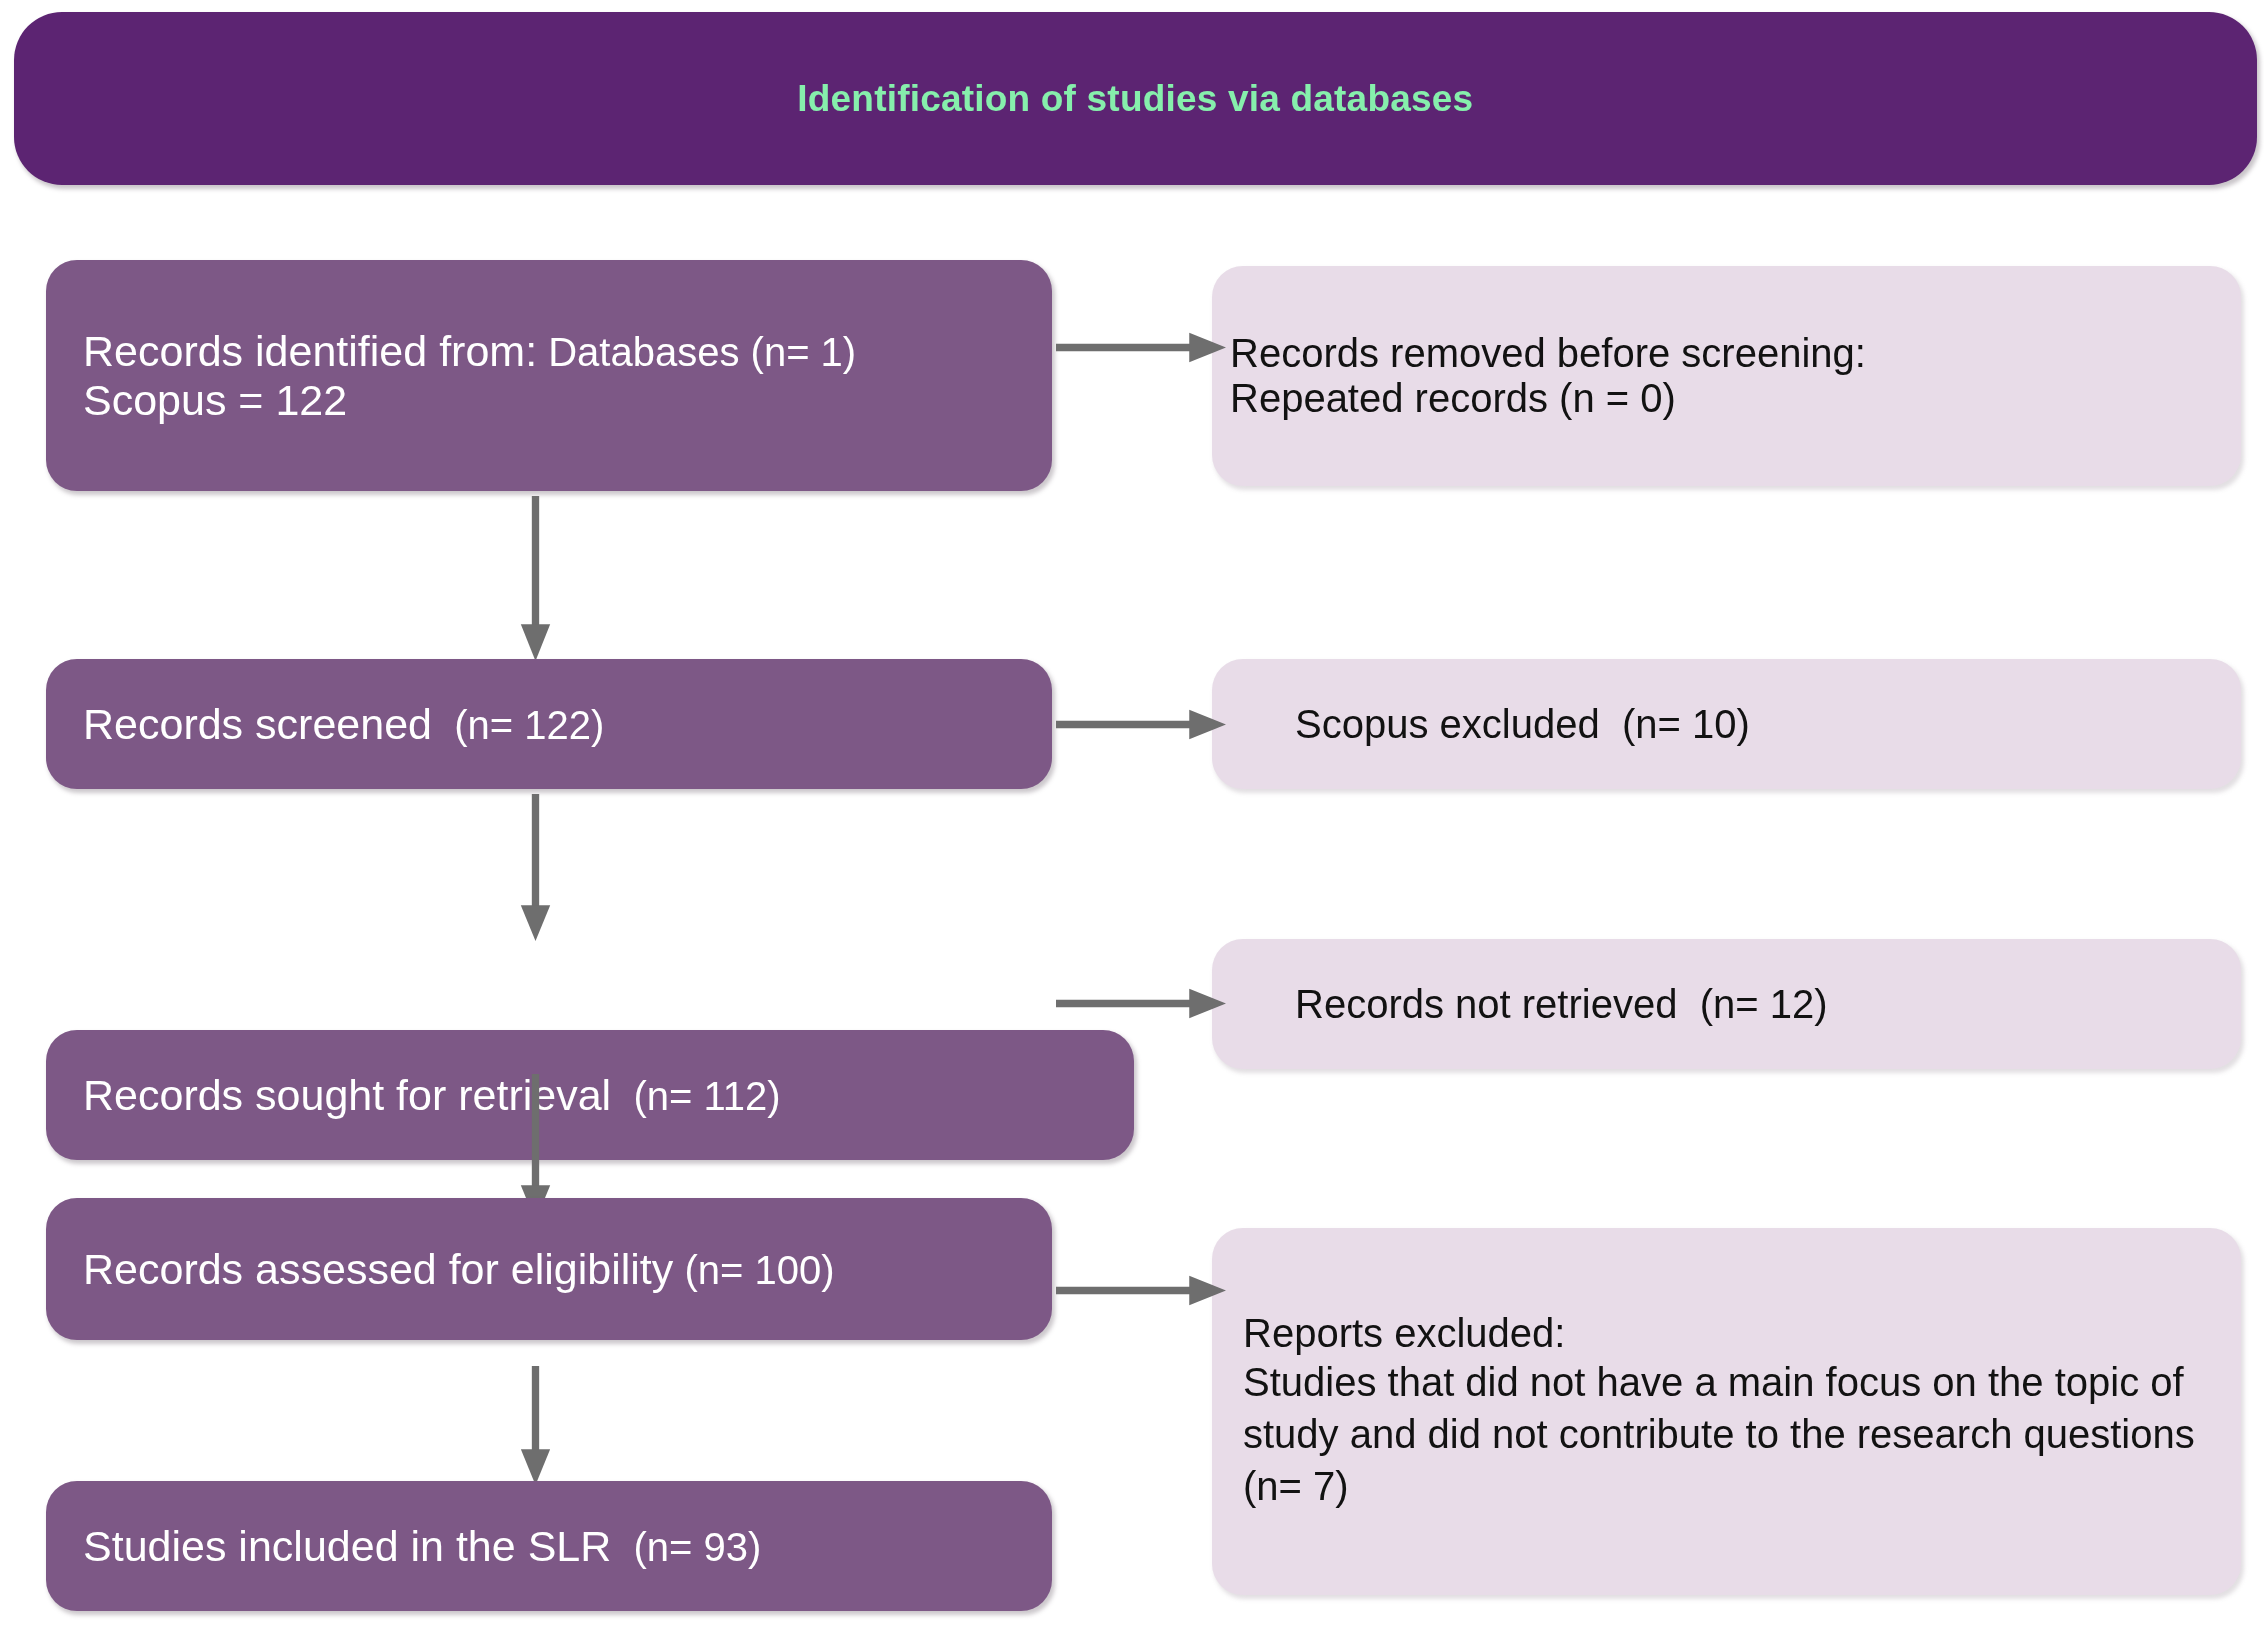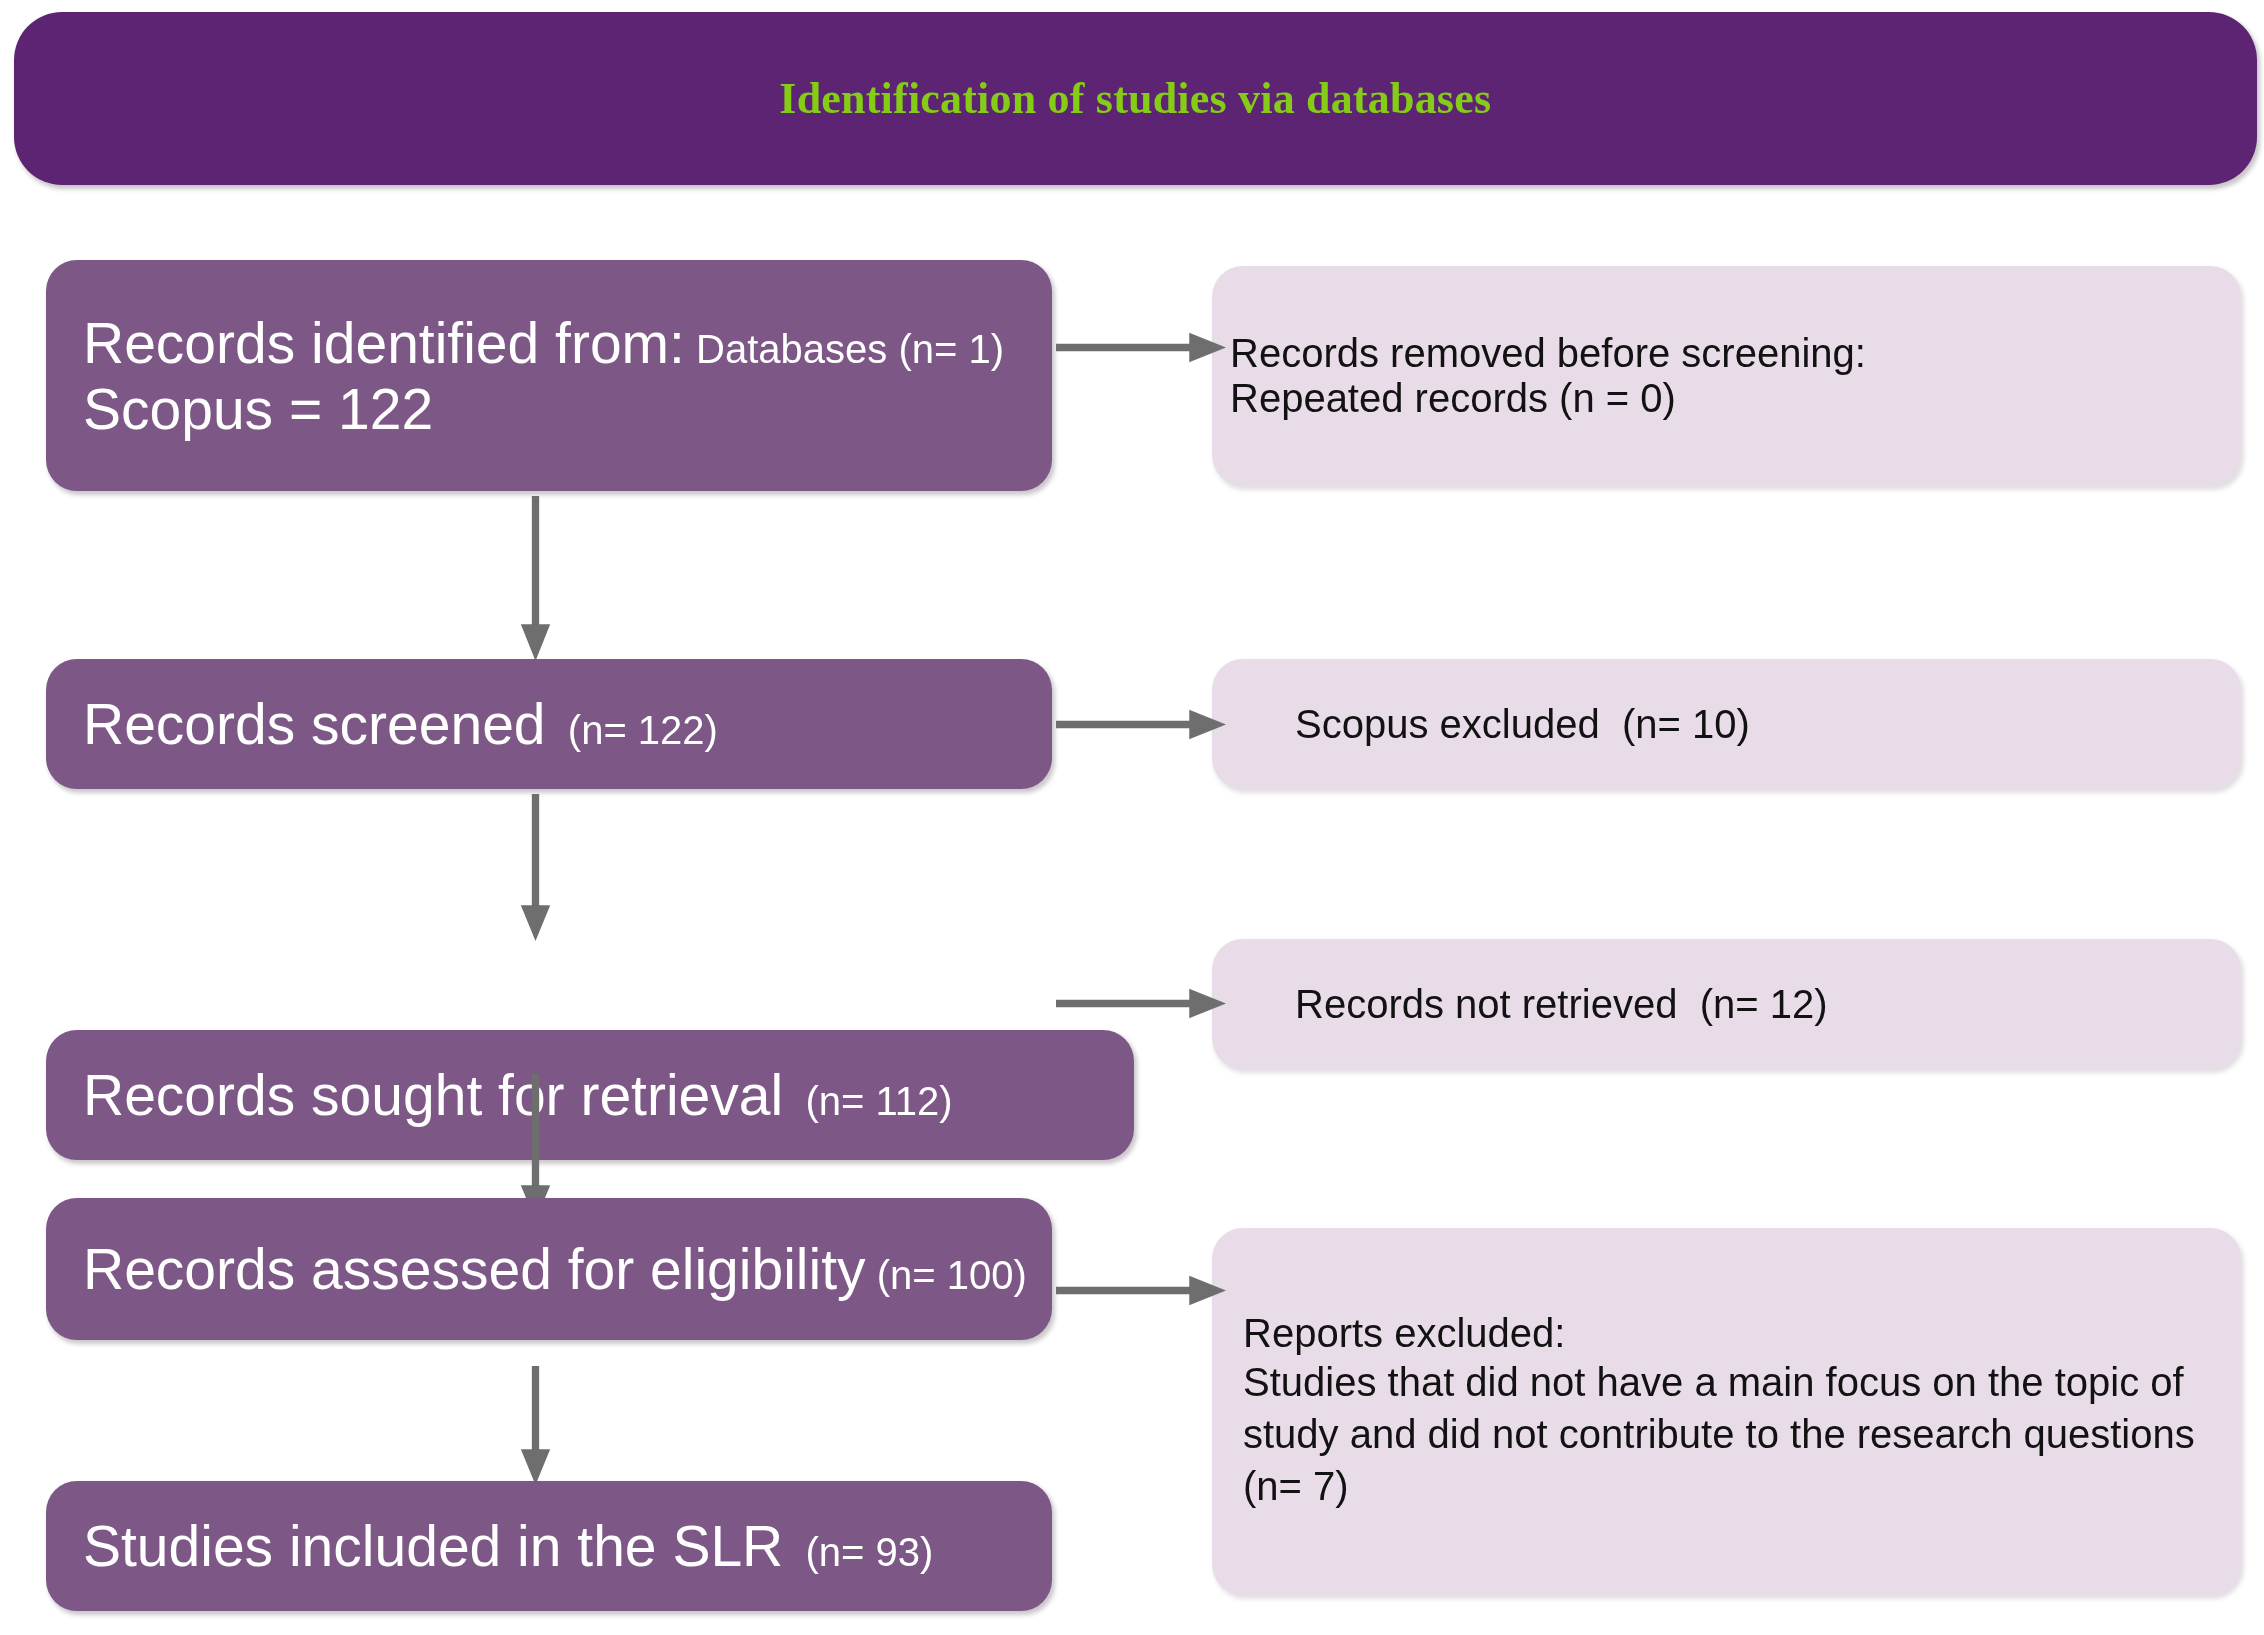--- a/index.html
+++ b/index.html
@@ -26,26 +26,25 @@
     width: 2243px;
     height: 173px;
     background: #5C2472;
     border-radius: 48px;
     box-shadow: 2.8px 3.7px 4.6px rgba(120,110,120,0.40);
     display: flex;
     align-items: center;
     justify-content: center;
   }
   .header-title {
-    color: #84cc16;
-    font-size: 44px;
+    color: #86efac;
+    font-size: 37px;
     font-weight: bold;
     letter-spacing: 0.2px;
     white-space: nowrap;
-    font-family: Liberation Serif, serif;
   }
 
   
   .box {
     position: absolute;
     border-radius: 31px;
     box-sizing: border-box;
     display: flex;
     flex-direction: column;
     justify-content: center;
@@ -67,21 +66,21 @@
   .line {
     display: block;
     white-space: nowrap;
   }
   .line-wrap {
     display: block;
     white-space: normal;
   }
 
   
-  .t-lg   { font-size: 57px; }
+  .t-lg   { font-size: 43px; }
   .t-md   { font-size: 40px; }
 
   .gap-lg { height: 51px; }
   .gap-md { height: 27.5px; }
   .gap-sm { height: 16.5px; }
 
   
   .arrow {
     position: absolute;
   }

